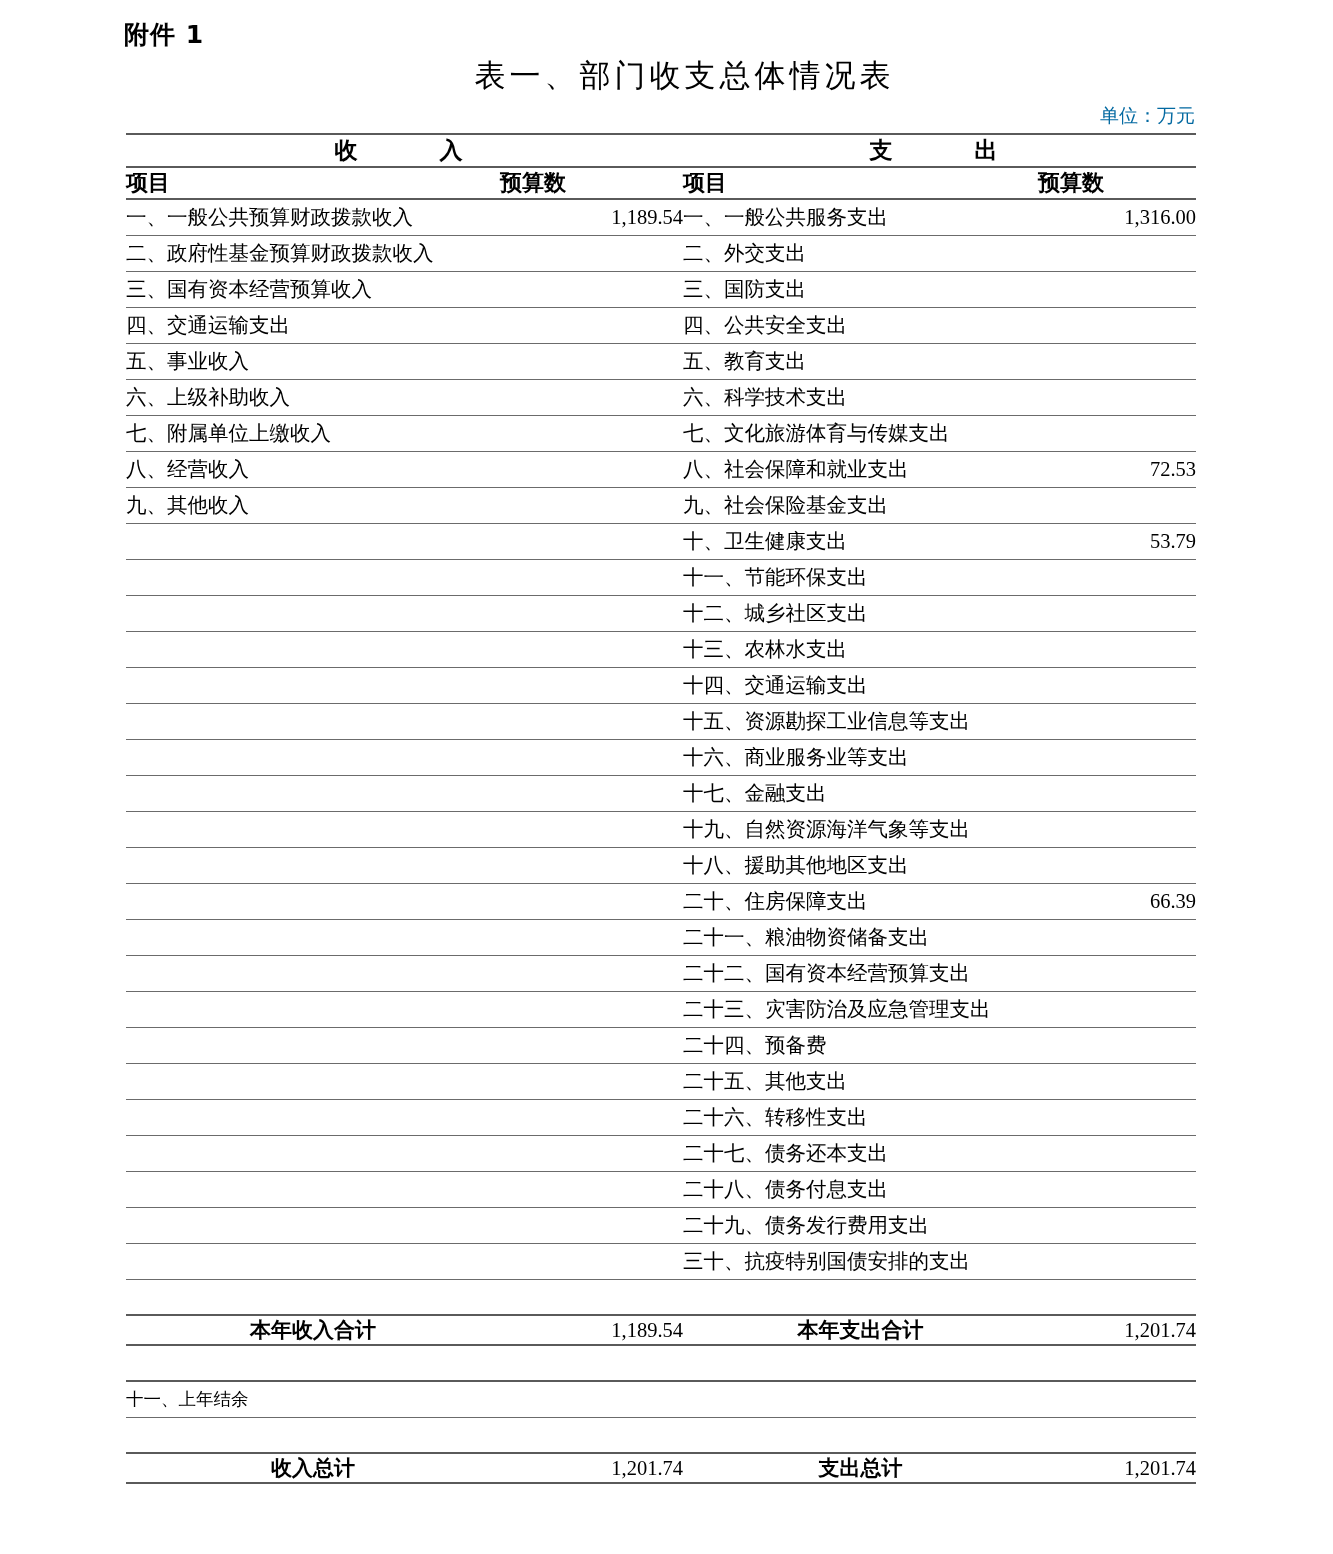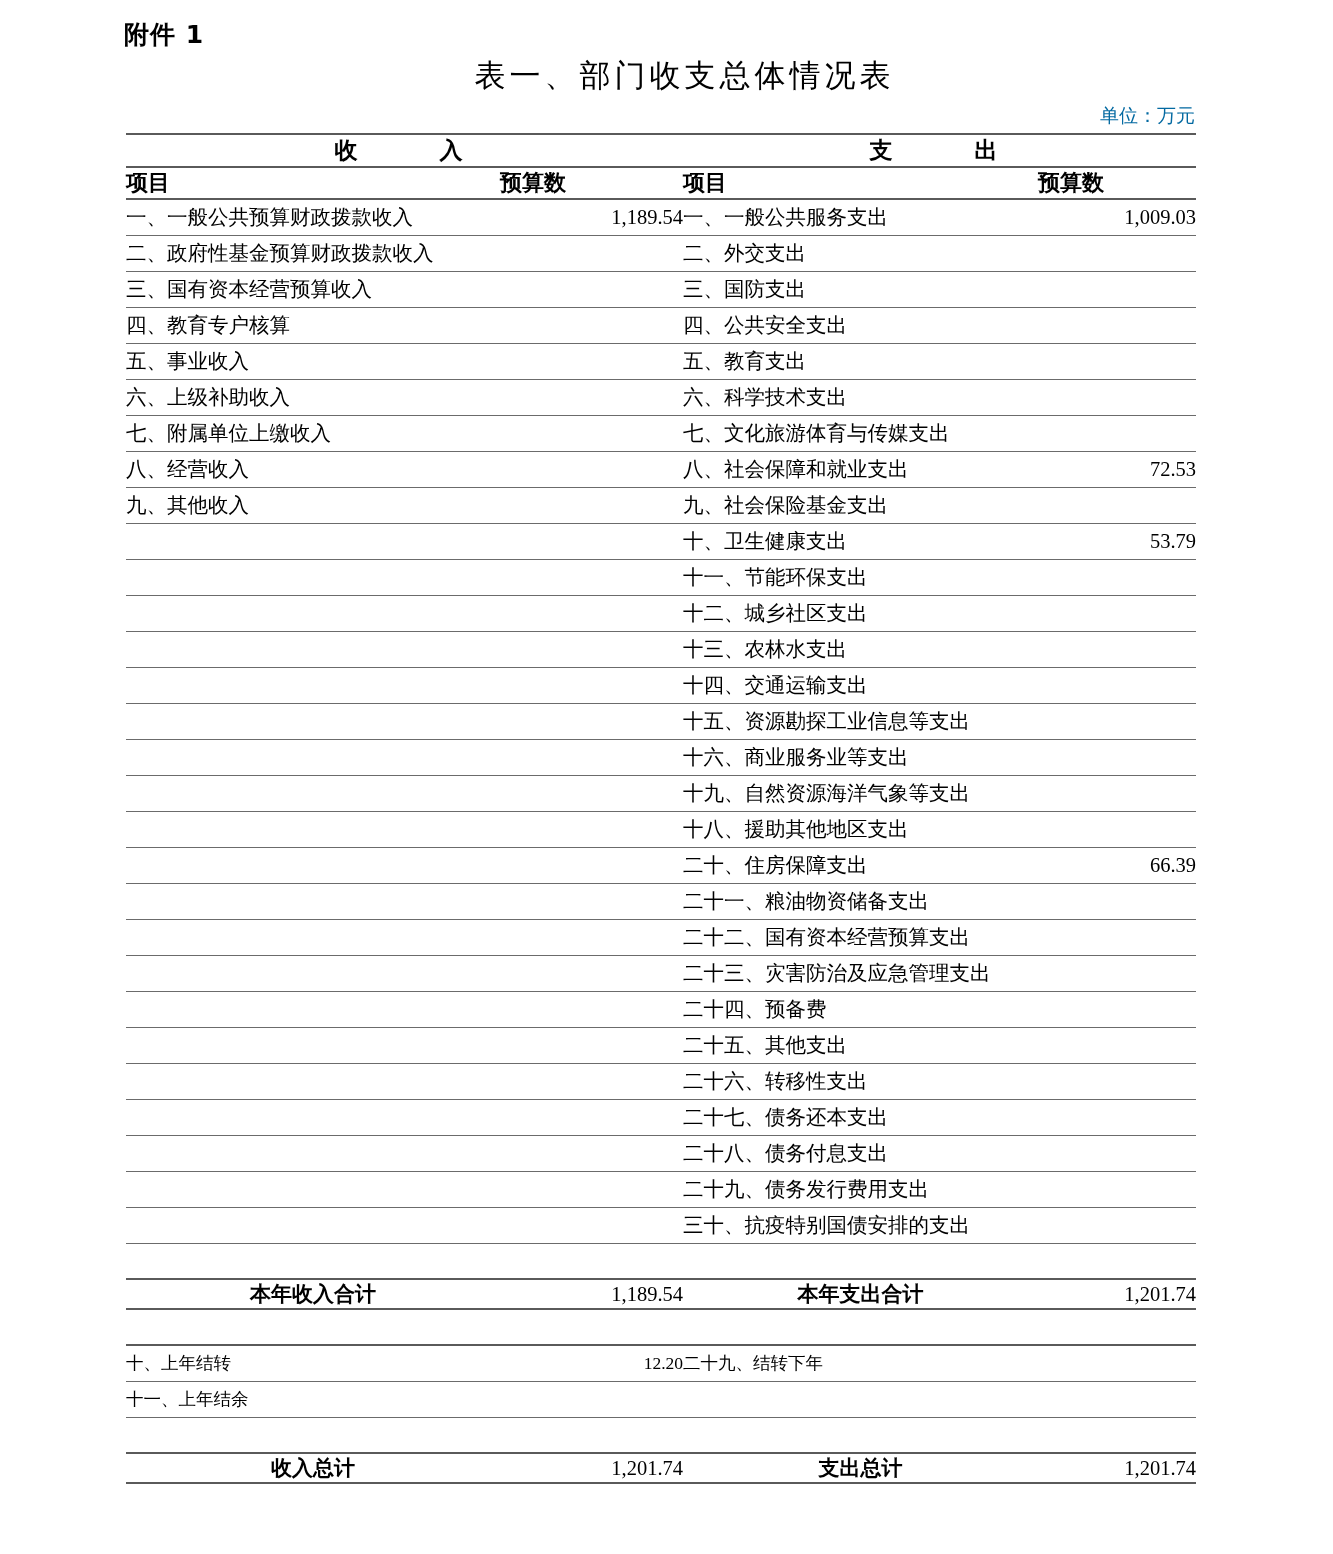--- a/index.html
+++ b/index.html
@@ -166,36 +166,36 @@
           <tr class="hline-strong row-h-head">
             <td class="col-head vl-right">项目</td>
             <td class="col-head vl-mid">预算数</td>
             <td class="col-head vl-right">项目</td>
             <td class="col-head">预算数</td>
           </tr>
           <tr class="hline row-h">
             <td class="cell-item vl-right">一、一般公共预算财政拨款收入</td>
             <td class="cell-val vl-mid">1,189.54</td>
             <td class="cell-item vl-right">一、一般公共服务支出</td>
-            <td class="cell-val">1,009.03</td>
+            <td class="cell-val">1,316.00</td>
           </tr>
           <tr class="hline row-h">
             <td class="cell-item vl-right">二、政府性基金预算财政拨款收入</td>
             <td class="cell-val vl-mid"></td>
             <td class="cell-item vl-right">二、外交支出</td>
             <td class="cell-val"></td>
           </tr>
           <tr class="hline row-h">
             <td class="cell-item vl-right">三、国有资本经营预算收入</td>
             <td class="cell-val vl-mid"></td>
             <td class="cell-item vl-right">三、国防支出</td>
             <td class="cell-val"></td>
           </tr>
           <tr class="hline row-h">
-            <td class="cell-item vl-right">四、教育专户核算</td>
+            <td class="cell-item vl-right">四、交通运输支出</td>
             <td class="cell-val vl-mid"></td>
             <td class="cell-item vl-right">四、公共安全支出</td>
             <td class="cell-val"></td>
           </tr>
           <tr class="hline row-h">
             <td class="cell-item vl-right">五、事业收入</td>
             <td class="cell-val vl-mid"></td>
             <td class="cell-item vl-right">五、教育支出</td>
             <td class="cell-val"></td>
           </tr>
@@ -256,20 +256,26 @@
           <tr class="hline row-h">
             <td class="cell-item vl-right"></td>
             <td class="cell-val vl-mid"></td>
             <td class="cell-item vl-right">十五、资源勘探工业信息等支出</td>
             <td class="cell-val"></td>
           </tr>
           <tr class="hline row-h">
             <td class="cell-item vl-right"></td>
             <td class="cell-val vl-mid"></td>
             <td class="cell-item vl-right">十六、商业服务业等支出</td>
+            <td class="cell-val"></td>
+          </tr>
+          <tr class="hline row-h">
+            <td class="cell-item vl-right"></td>
+            <td class="cell-val vl-mid"></td>
+            <td class="cell-item vl-right">十七、金融支出</td>
             <td class="cell-val"></td>
           </tr>
           <tr class="hline row-h">
             <td class="cell-item vl-right"></td>
             <td class="cell-val vl-mid"></td>
             <td class="cell-item vl-right">十九、自然资源海洋气象等支出</td>
             <td class="cell-val"></td>
           </tr>
           <tr class="hline row-h">
             <td class="cell-item vl-right"></td>
@@ -355,26 +361,20 @@
             <td class="cell-center vl-right">本年支出合计</td>
             <td class="cell-val">1,201.74</td>
           </tr>
           <tr class="hline-strong row-h-blank">
             <td class="cell-item vl-right"></td>
             <td class="cell-val vl-mid"></td>
             <td class="cell-item vl-right"></td>
             <td class="cell-val"></td>
           </tr>
           <tr class="hline row-h small-row">
-            <td class="cell-item vl-right">十、上年结转</td>
-            <td class="cell-val vl-mid">12.20</td>
-            <td class="cell-item vl-right">二十九、结转下年</td>
-            <td class="cell-val"></td>
-          </tr>
-          <tr class="hline row-h small-row">
             <td class="cell-item vl-right">十一、上年结余</td>
             <td class="cell-val vl-mid"></td>
             <td class="cell-item vl-right"></td>
             <td class="cell-val"></td>
           </tr>
           <tr class="hline-strong row-h-blank">
             <td class="cell-item vl-right"></td>
             <td class="cell-val vl-mid"></td>
             <td class="cell-item vl-right"></td>
             <td class="cell-val"></td>

